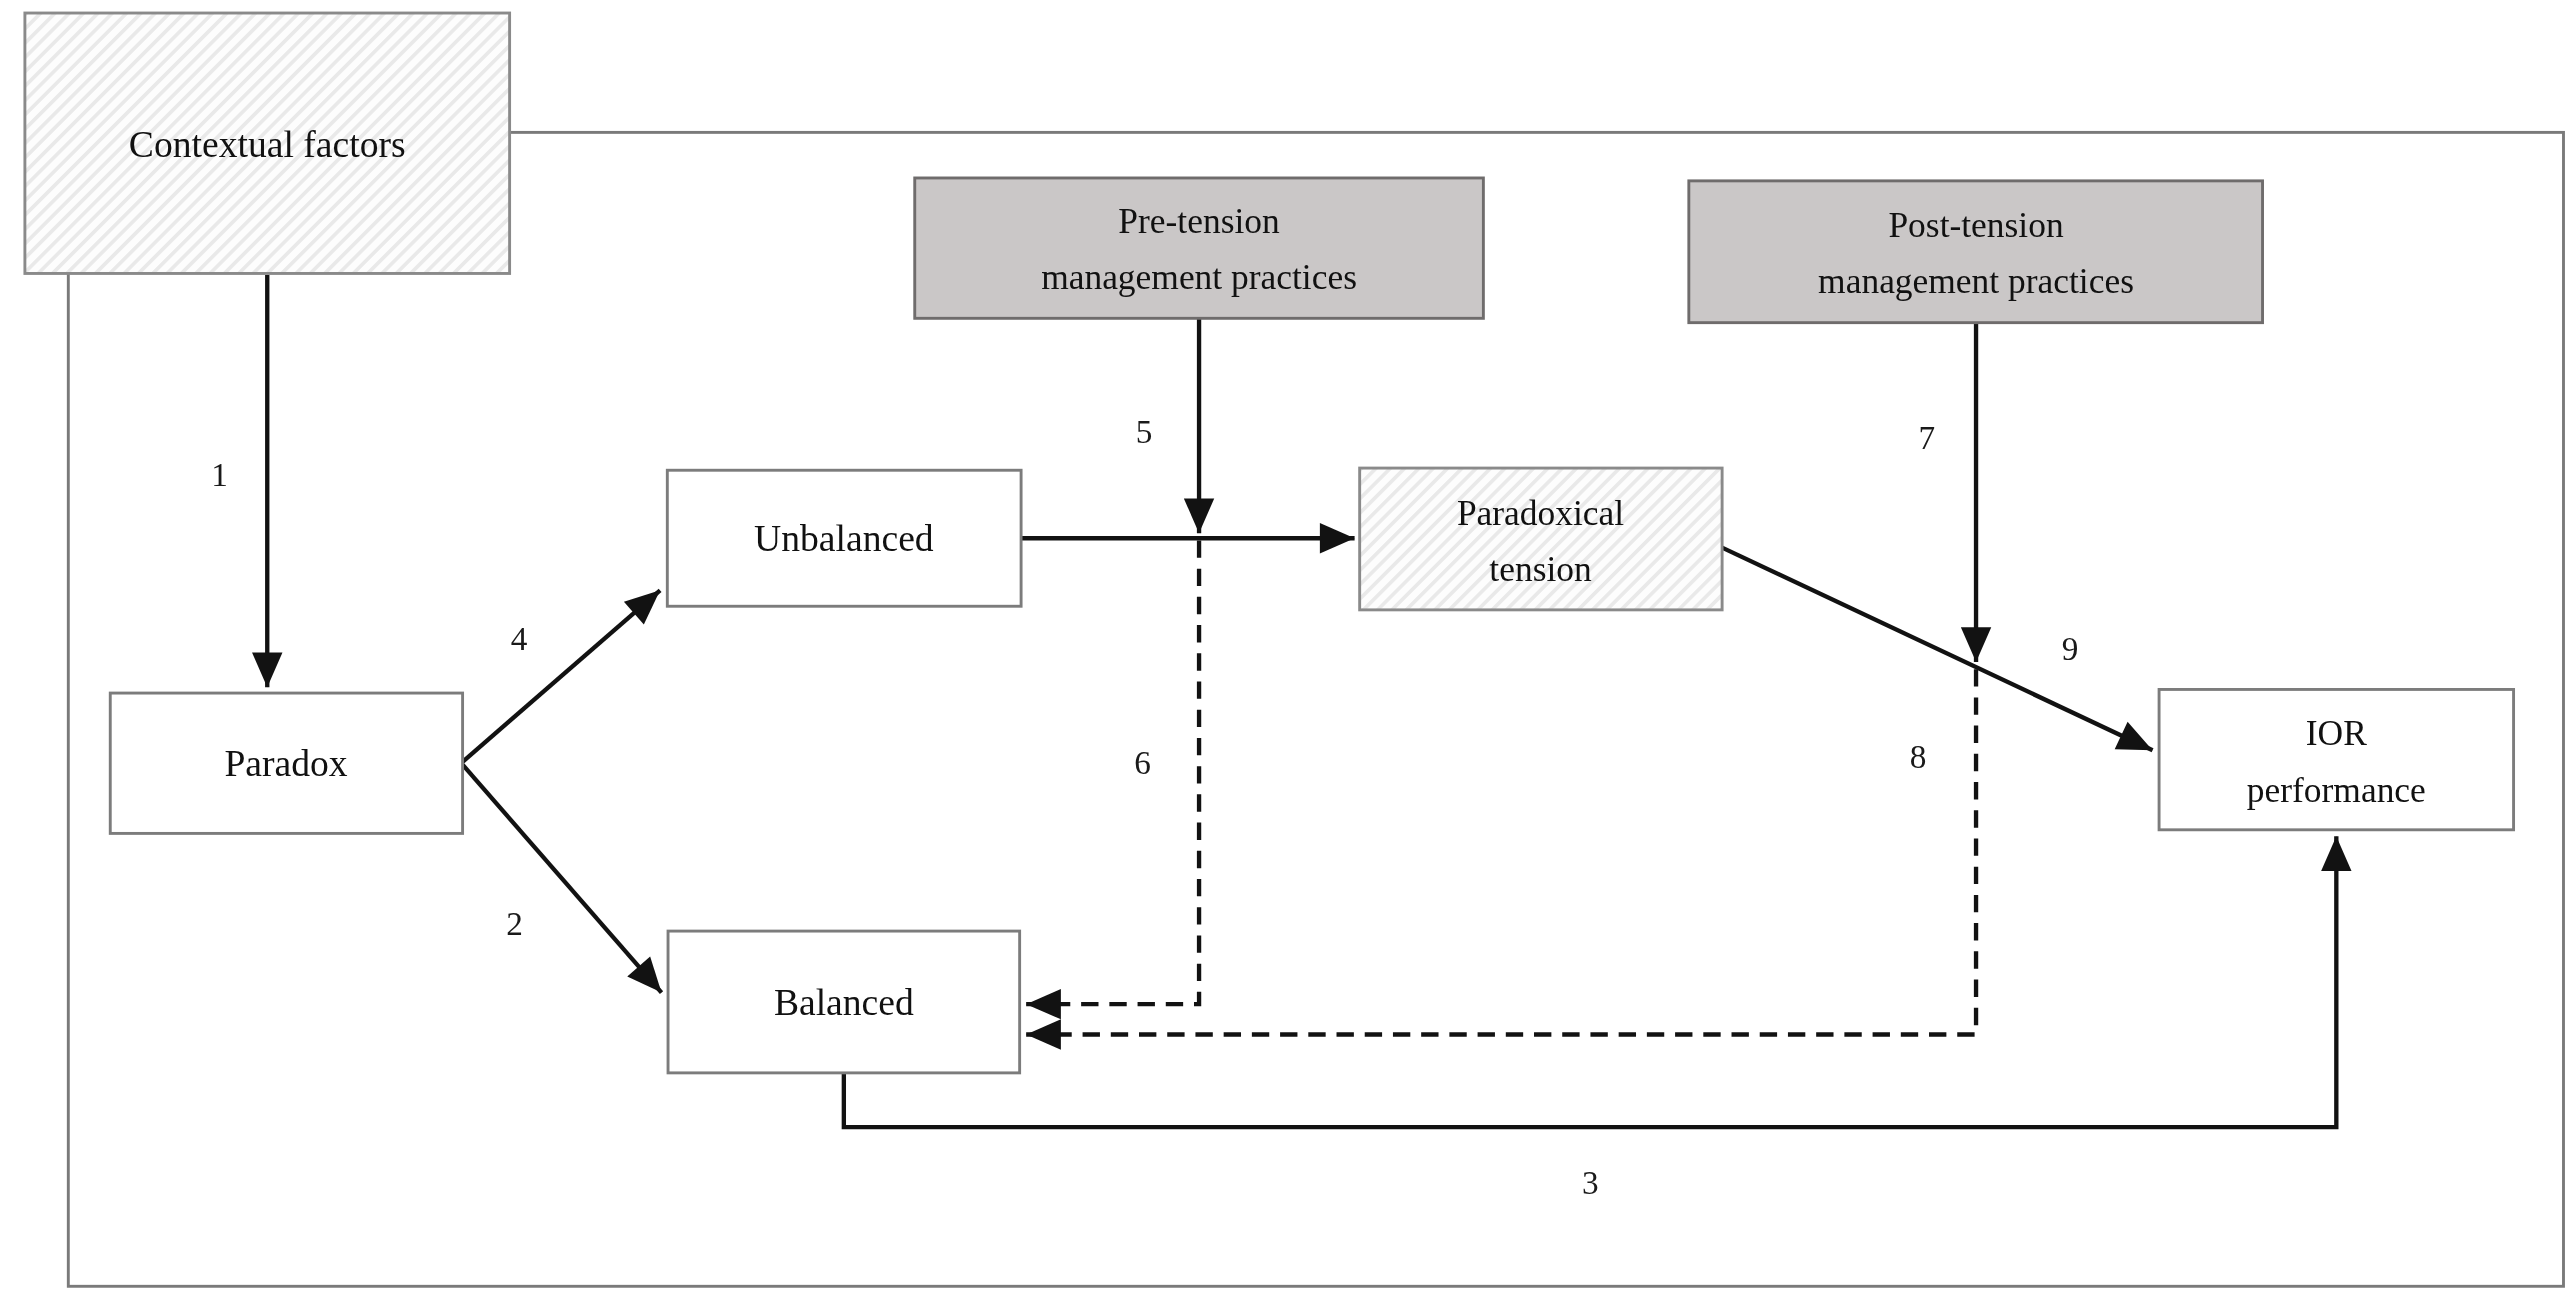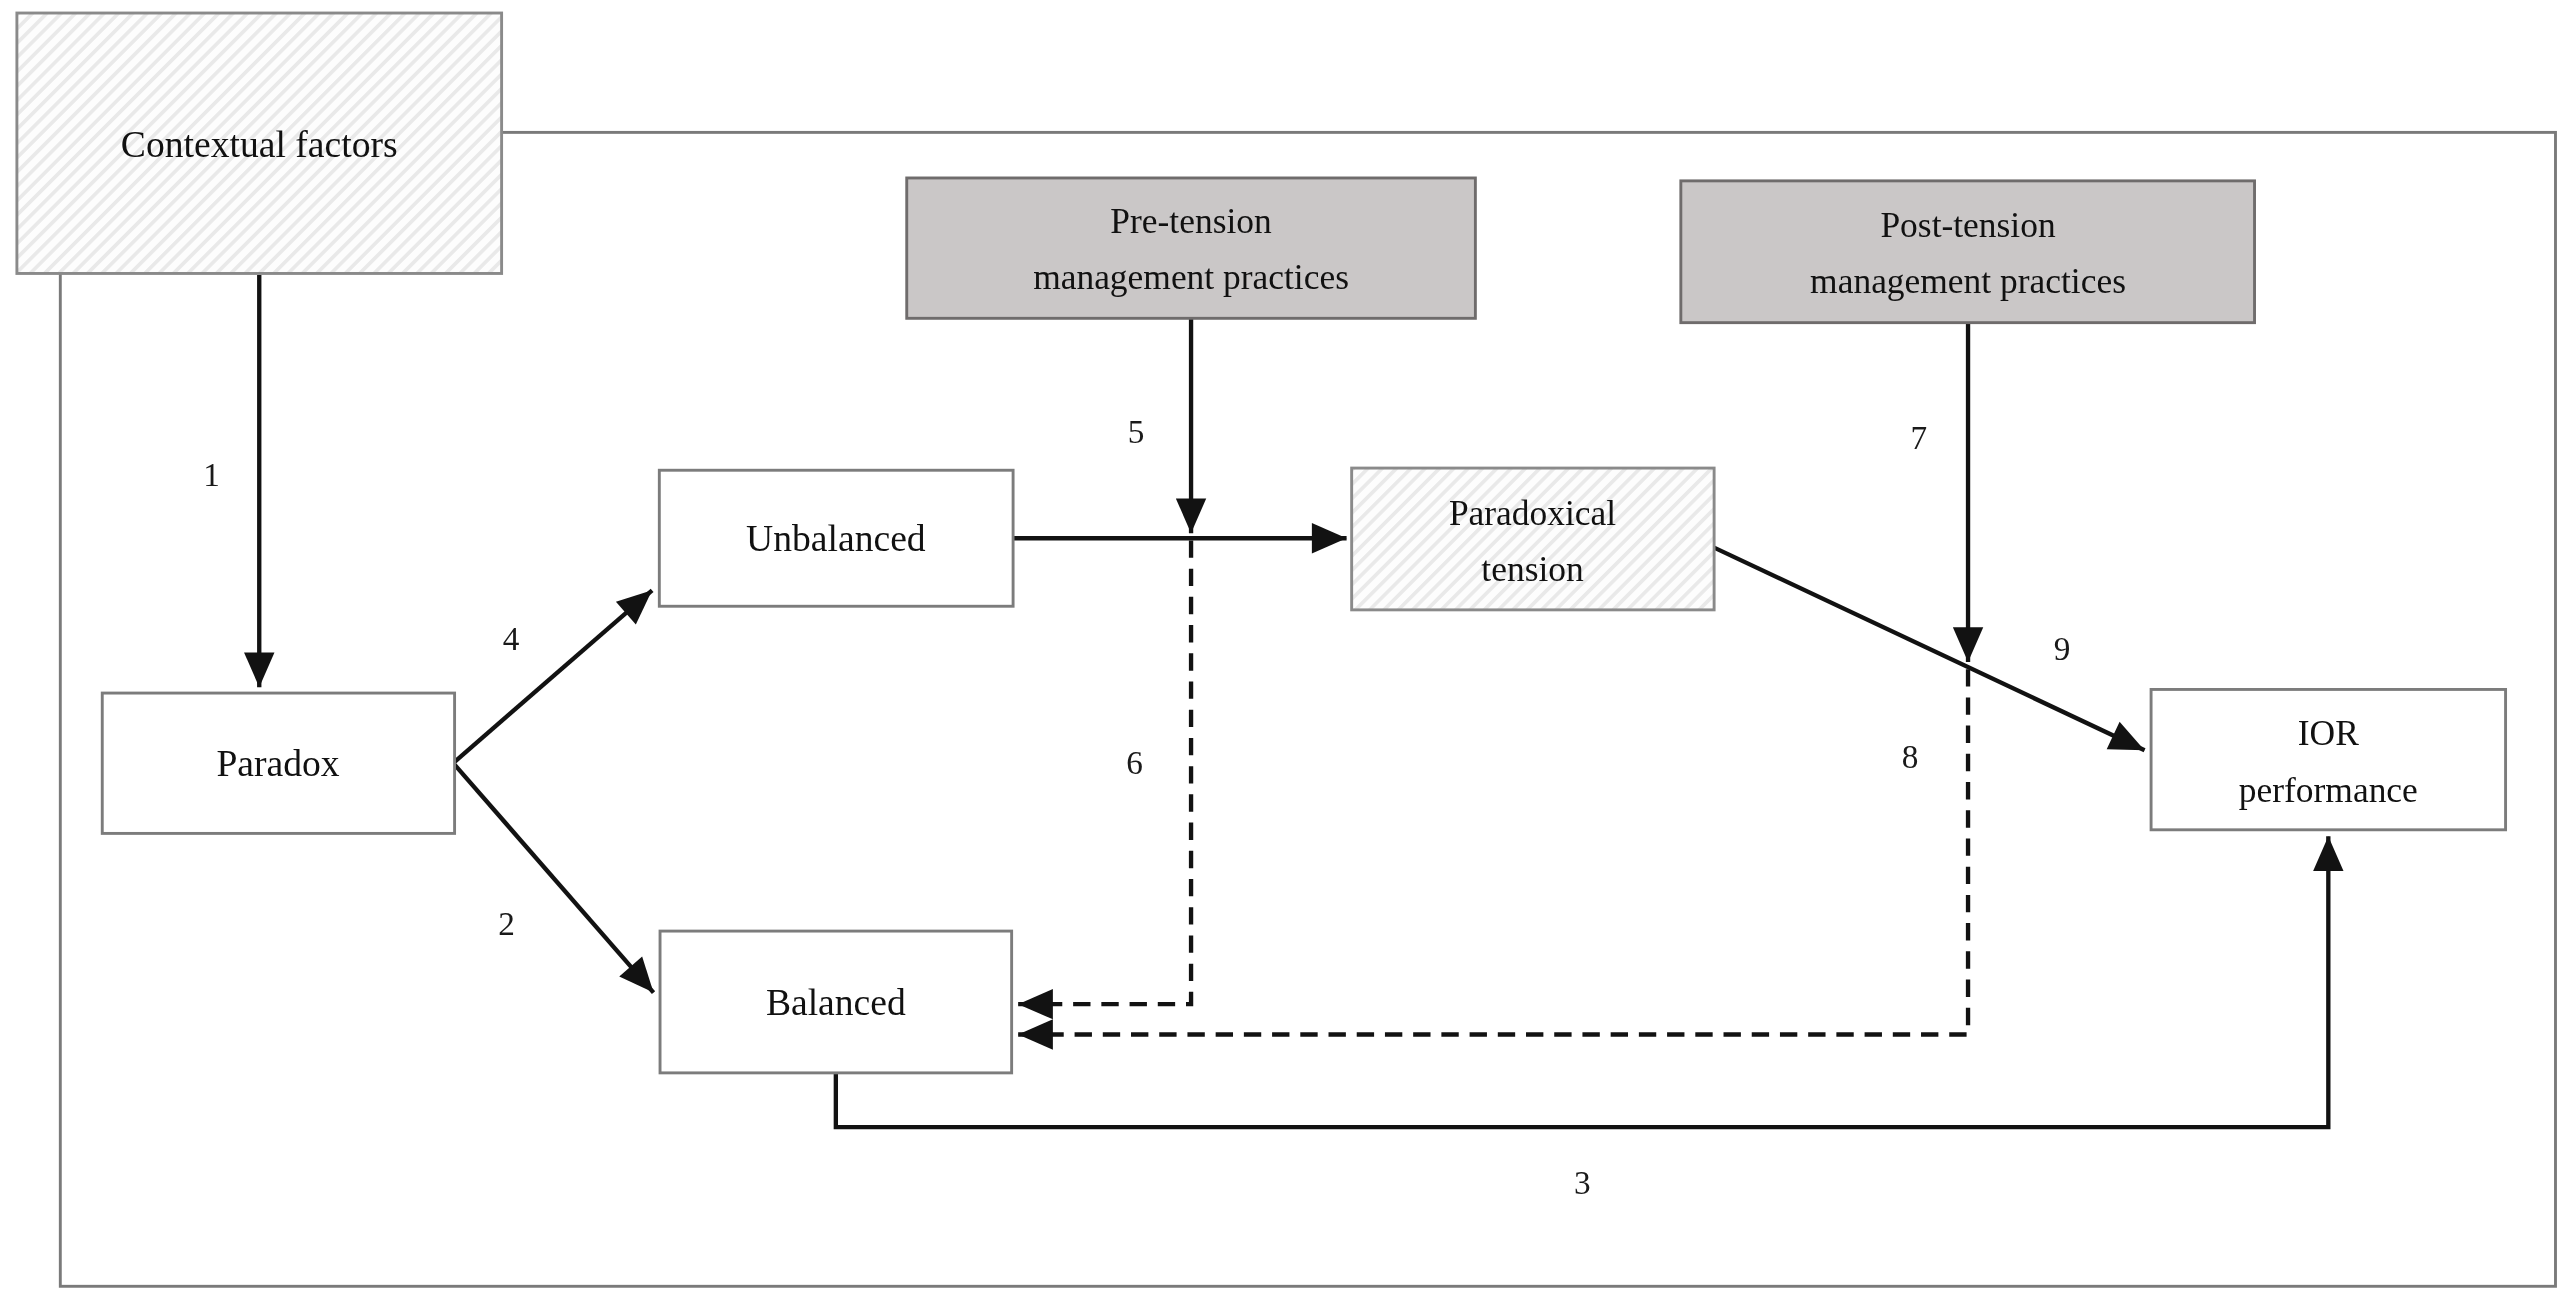--- a/index.html
+++ b/index.html
@@ -9,20 +9,21 @@
     width: 2576px;
     height: 1308px;
     overflow: hidden;
     font-family: "Liberation Serif", "DejaVu Serif", serif;
   }
   #stage {
     position: relative;
     width: 2140px;
     height: 1308px;
     background: #ffffff;
+    margin-left: 8px;
   }
   svg { display: block; }
   .box-label {
     font-family: "Liberation Serif", "DejaVu Serif", serif;
     font-size: 52px;
     fill: #111111;
   }
   .box-label-sm {
     font-family: "Liberation Serif", "DejaVu Serif", serif;
     font-size: 49px;

